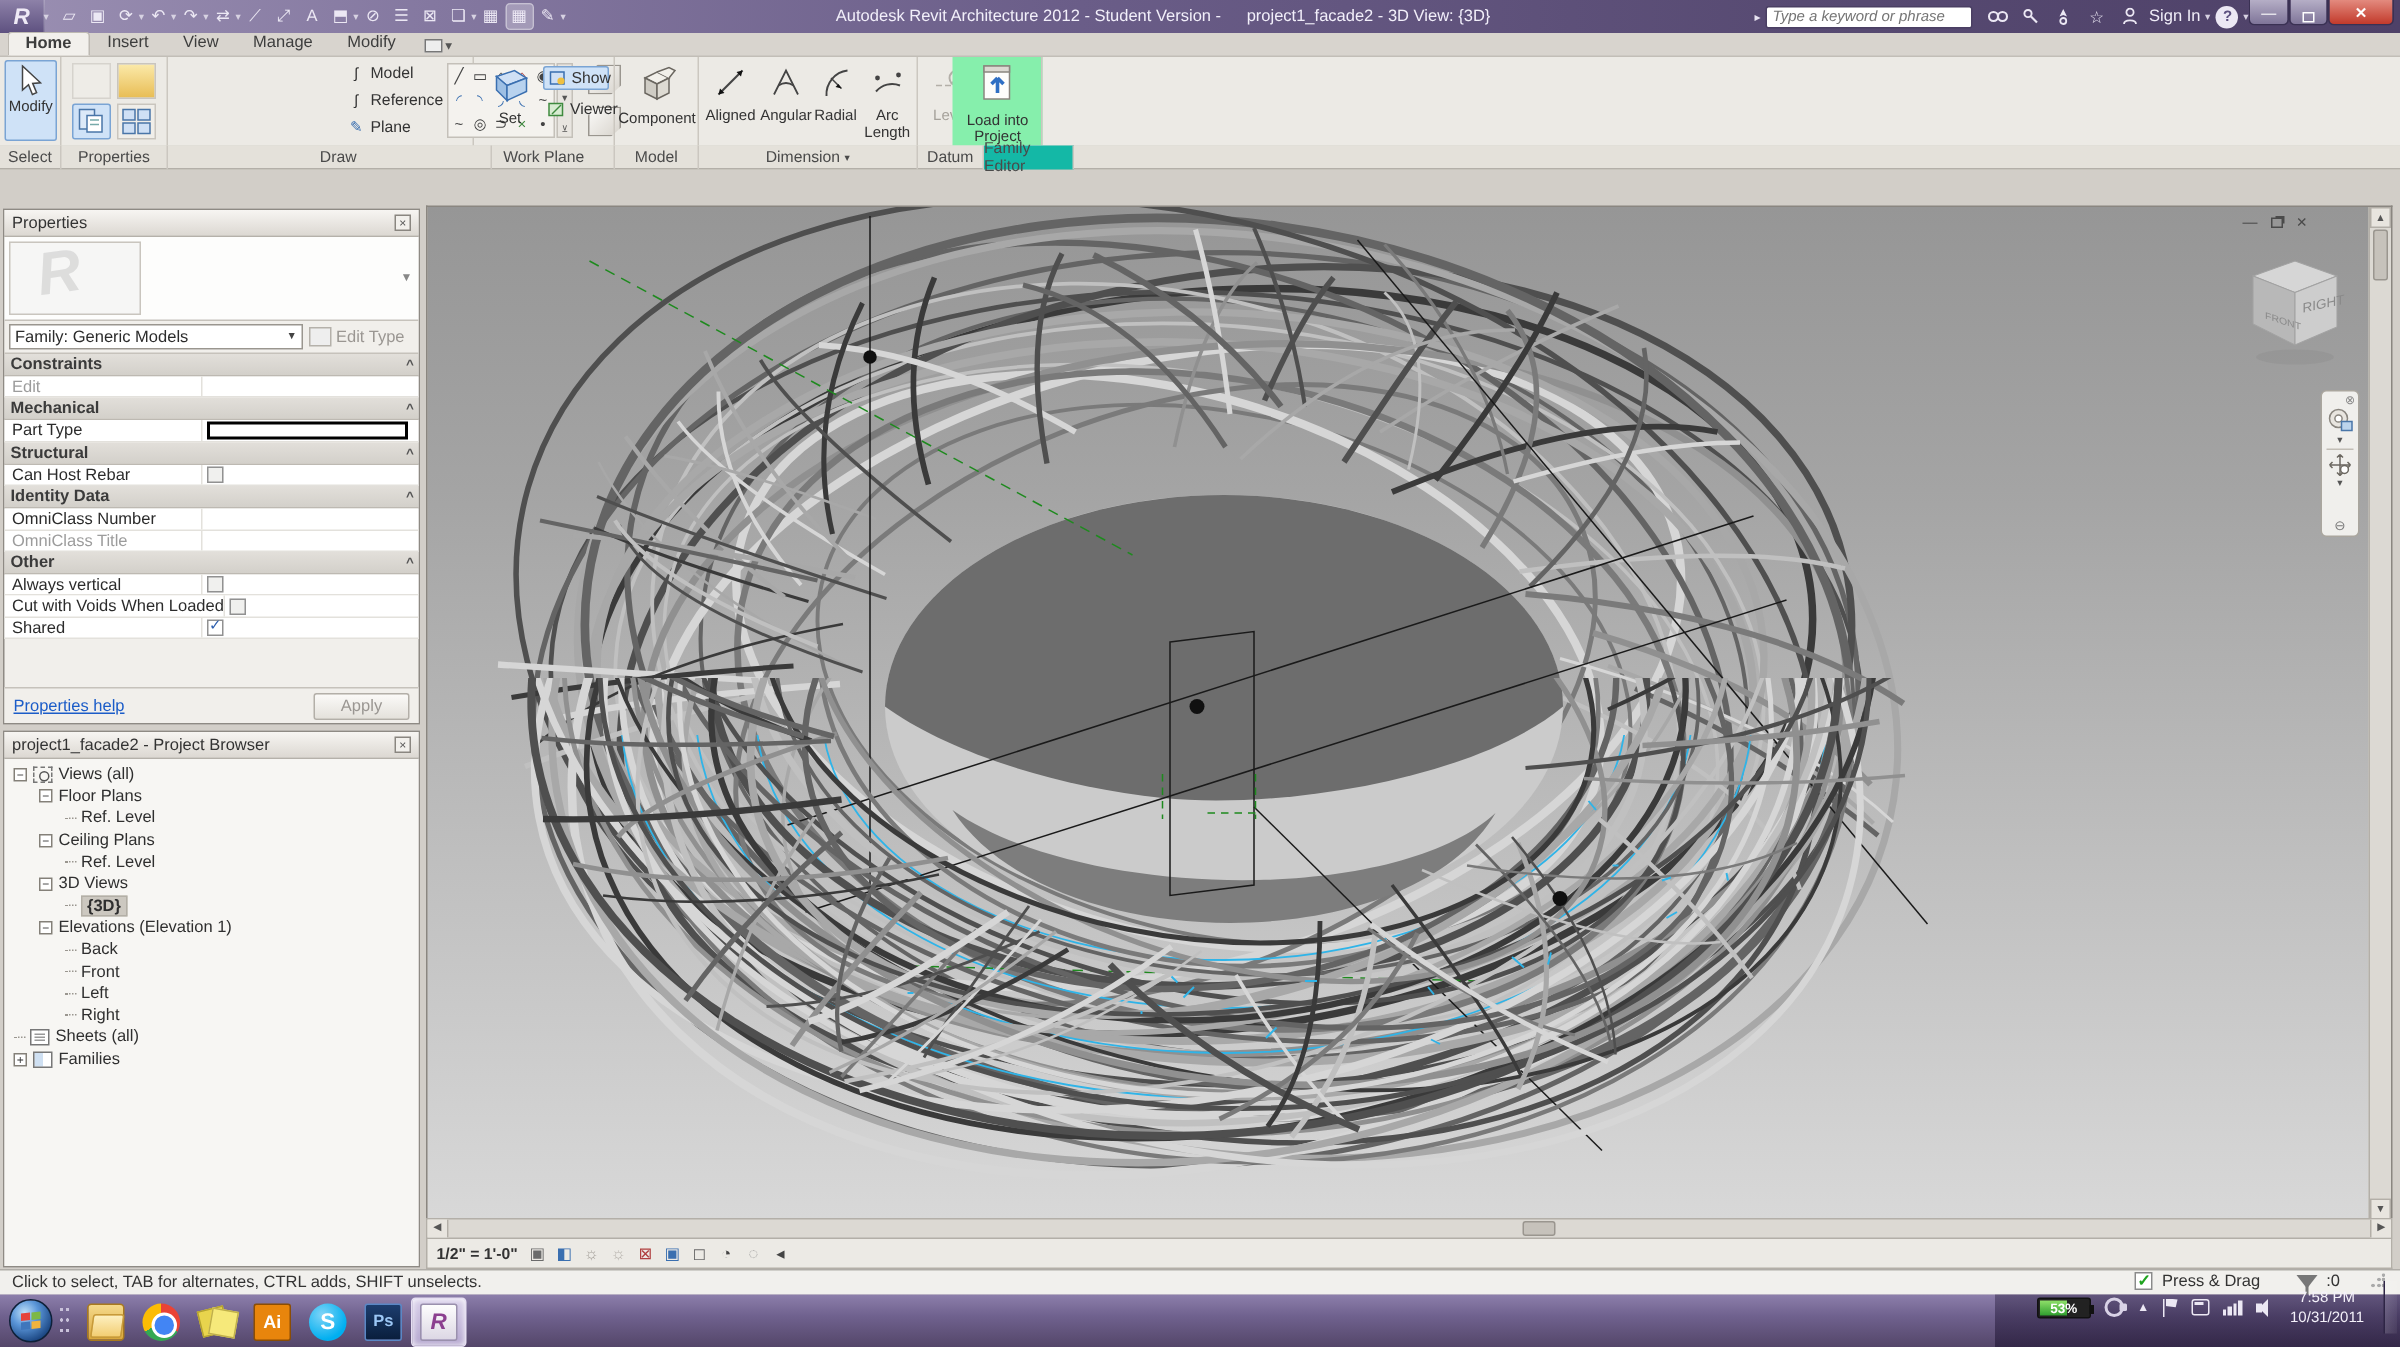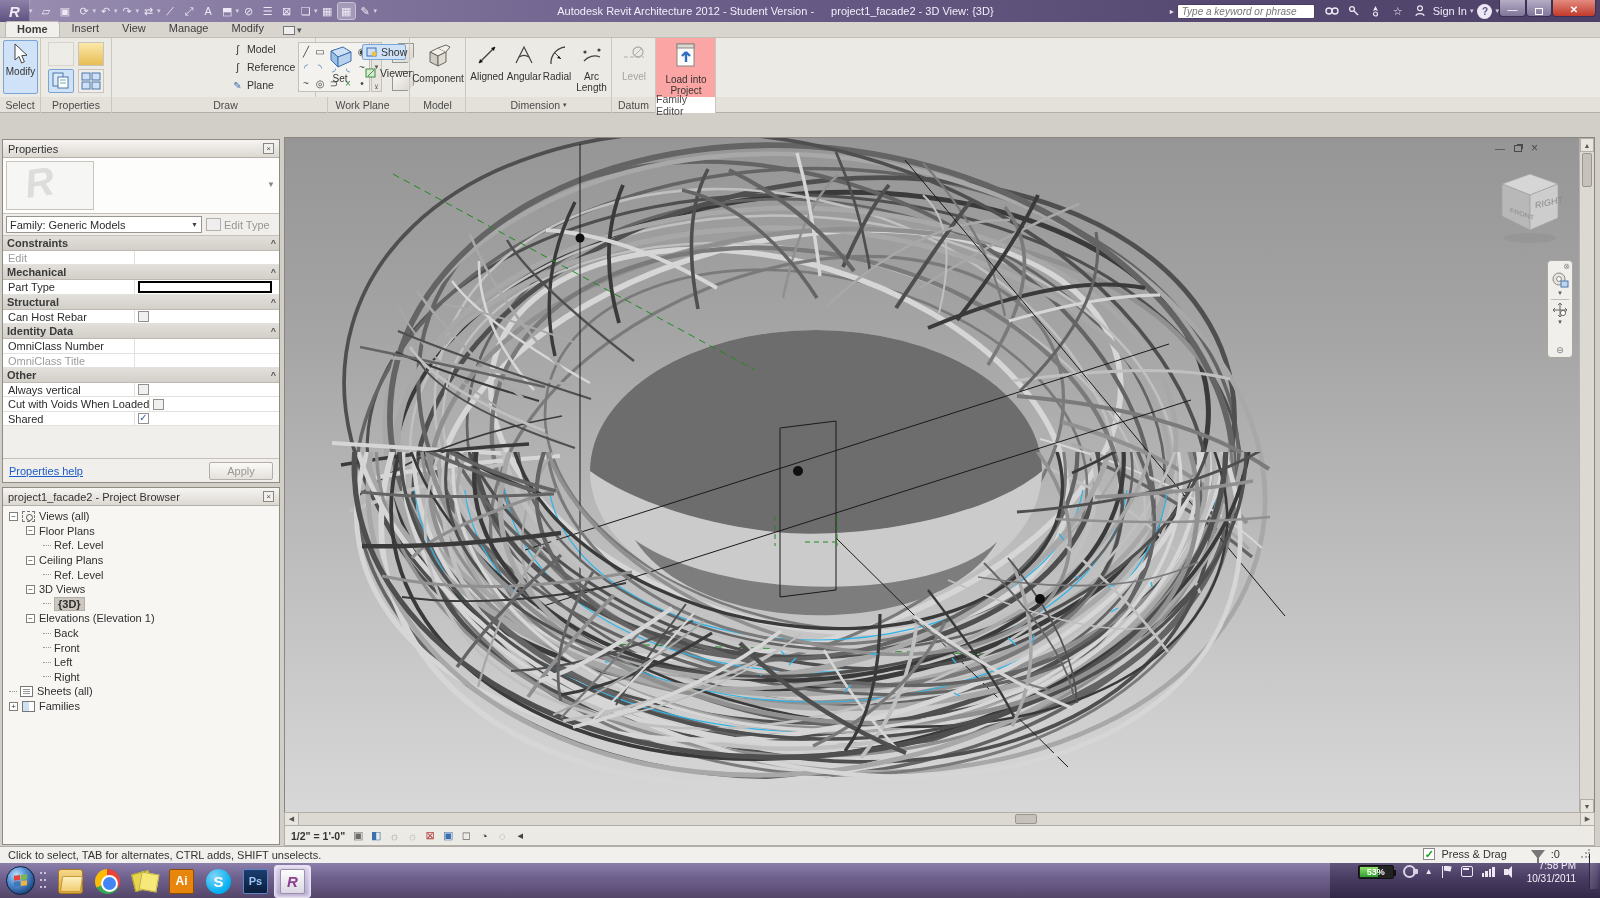--- a/index.html
+++ b/index.html
@@ -34,21 +34,21 @@
   #tabrow{position:absolute;left:0;top:22px;width:1600px;height:16px;background:#d8d4ce;border-bottom:1px solid #c2beb7;display:flex;align-items:flex-end}
   .rtab{padding:1px 11px 2px;font-size:11px;color:#3d3d3d;border-radius:3px 3px 0 0;margin-left:1px}
   .rtab.active{background:#f2f0ec;font-weight:bold;border:1px solid #bdb9b2;border-bottom:none}
   #tab-extra{margin-left:8px;display:flex;align-items:center;color:#555;font-size:9px;gap:2px;padding-bottom:2px}
   #tab-extra .box{width:12px;height:9px;border:1px solid #777;background:#eee}
   
   #ribbon{position:absolute;left:0;top:38px;width:1600px;height:59px;background:#eceae5}
   #panel-labels{position:absolute;left:0;top:97px;width:1600px;height:16px;background:#e4e1da;border-bottom:1px solid #b3afa8;font-size:10.5px;color:#4a4a4a}
   .rpanel{position:absolute;top:0;height:59px;border-right:1px solid #cbc7c0}
   .plabel{position:absolute;top:0;height:16px;display:flex;align-items:center;justify-content:center;border-right:1px solid #cbc7c0}
-  .plabel.active{background:#ffffff}
+  .plabel.active{background:#14b8a6}
   .bigbtn{position:absolute;display:flex;flex-direction:column;align-items:center;justify-content:flex-start;font-size:10px;color:#333;text-align:center;line-height:1.15}
   .bigbtn .bico{margin:2px 0 1px}
   .hl-blue{background:#cfe2f7;border:1px solid #7aa4d4;border-radius:2px}
   .smallbtn{position:absolute;display:flex;align-items:center;font-size:10.5px;color:#333;gap:3px;padding:0 3px;height:16px}
   .mini-ico{width:13px;height:12px;display:inline-flex;align-items:center;justify-content:center;font-size:10px}
   .toolcell{width:14px;height:16px;display:inline-flex;align-items:center;justify-content:center;font-size:10px;color:#444}
   #draw-grid{position:absolute;left:186px;top:4px;width:72px;border:1px solid #c4c0b9;background:#f4f2ee;display:flex;flex-wrap:wrap}
   #draw-scroll{position:absolute;left:259px;top:4px;width:11px;height:50px;border:1px solid #c4c0b9;background:#e8e5e0;
     display:flex;flex-direction:column;align-items:center;justify-content:space-between;font-size:6px;color:#555;padding:1px 0}
   .chamf{width:22px;height:20px;border:1.5px solid #9a968f;background:linear-gradient(135deg,#fbfaf8,#d8d4cd);clip-path:polygon(0 30%,30% 0,100% 0,100% 70%,70% 100%,0 100%)}
@@ -172,21 +172,21 @@
   #flag-ico::before{content:"";position:absolute;left:0;top:0;width:1.5px;height:12px;background:#ece8f4}
   #flag-ico::after{content:"";position:absolute;left:2px;top:0;width:8px;height:6px;background:#ece8f4;clip-path:polygon(0 0,100% 15%,85% 100%,0 85%)}
   #gadget-ico{width:12px;height:11px;border:1.5px solid #ece8f4;border-radius:2px;position:relative}
   #gadget-ico::after{content:"";position:absolute;left:1px;top:1px;width:6px;height:2px;background:#ece8f4}
   #signal{display:flex;align-items:flex-end;gap:1px}
   #signal i{display:block;width:2.5px;background:#ece8f4}
   #signal i:nth-child(1){height:4px}#signal i:nth-child(2){height:6px}#signal i:nth-child(3){height:8px}#signal i:nth-child(4){height:10px}
   #speaker{width:14px;height:12px;position:relative}
   #speaker::before{content:"";position:absolute;left:0;top:3px;width:4px;height:6px;background:#ece8f4}
   #speaker::after{content:"";position:absolute;left:2px;top:0;border-top:6px solid transparent;border-bottom:6px solid transparent;border-right:6px solid #ece8f4}
-  #clock{text-align:right;font-size:10px;line-height:1.3;color:#f4f1fa}
+  #clock{text-align:center;font-size:10px;line-height:1.3;color:#f4f1fa}
   #show-desktop{width:9px;height:35px;border-left:1px solid #2e2545;background:linear-gradient(90deg,rgba(255,255,255,.15),rgba(255,255,255,.05));margin-left:4px}
   .cursor-svg{display:block}
 </style>
 </head>
 <body>
 
 <div id="titlebar">
   <div id="rlogo">R</div>
   <span class="qat-dd">▾</span>
   <div class="qat" id="qat">
@@ -439,21 +439,21 @@
         <svg width="24" height="24" viewBox="0 0 24 24">
             <line x1="2" y1="14" x2="22" y2="14" stroke="#b3afa8" stroke-dasharray="4 2"></line>
             <circle cx="16" cy="9" r="5" fill="none" stroke="#b3afa8" stroke-width="1.3"></circle>
             <line x1="12" y1="13" x2="20" y2="5" stroke="#b3afa8"></line>
           </svg>
       </span>
       <span>Level</span>
     </div>
   </div>
 
-  <div class="rpanel" style="left:656px;width:60px;background:#fca5a5">
+  <div class="rpanel" style="left:635px;width:60px;background:#86efac">
     <div class="bigbtn" style="left:2px;top:2px;width:56px;height:56px">
       <span class="bico">
         <svg width="26" height="28" viewBox="0 0 26 28">
             <rect x="4" y="2" width="17" height="22" fill="#fdfdfb" stroke="#8a867f"></rect>
             <rect x="4" y="2" width="17" height="4" fill="#dcd9d2" stroke="#8a867f"></rect>
             <path d="M13 20 L13 10 M13 10 L9 14 M13 10 L17 14" stroke="#2e6fc4" stroke-width="2.4" fill="none"></path>
           </svg>
       </span>
       <span>Load into Project</span>
     </div>

